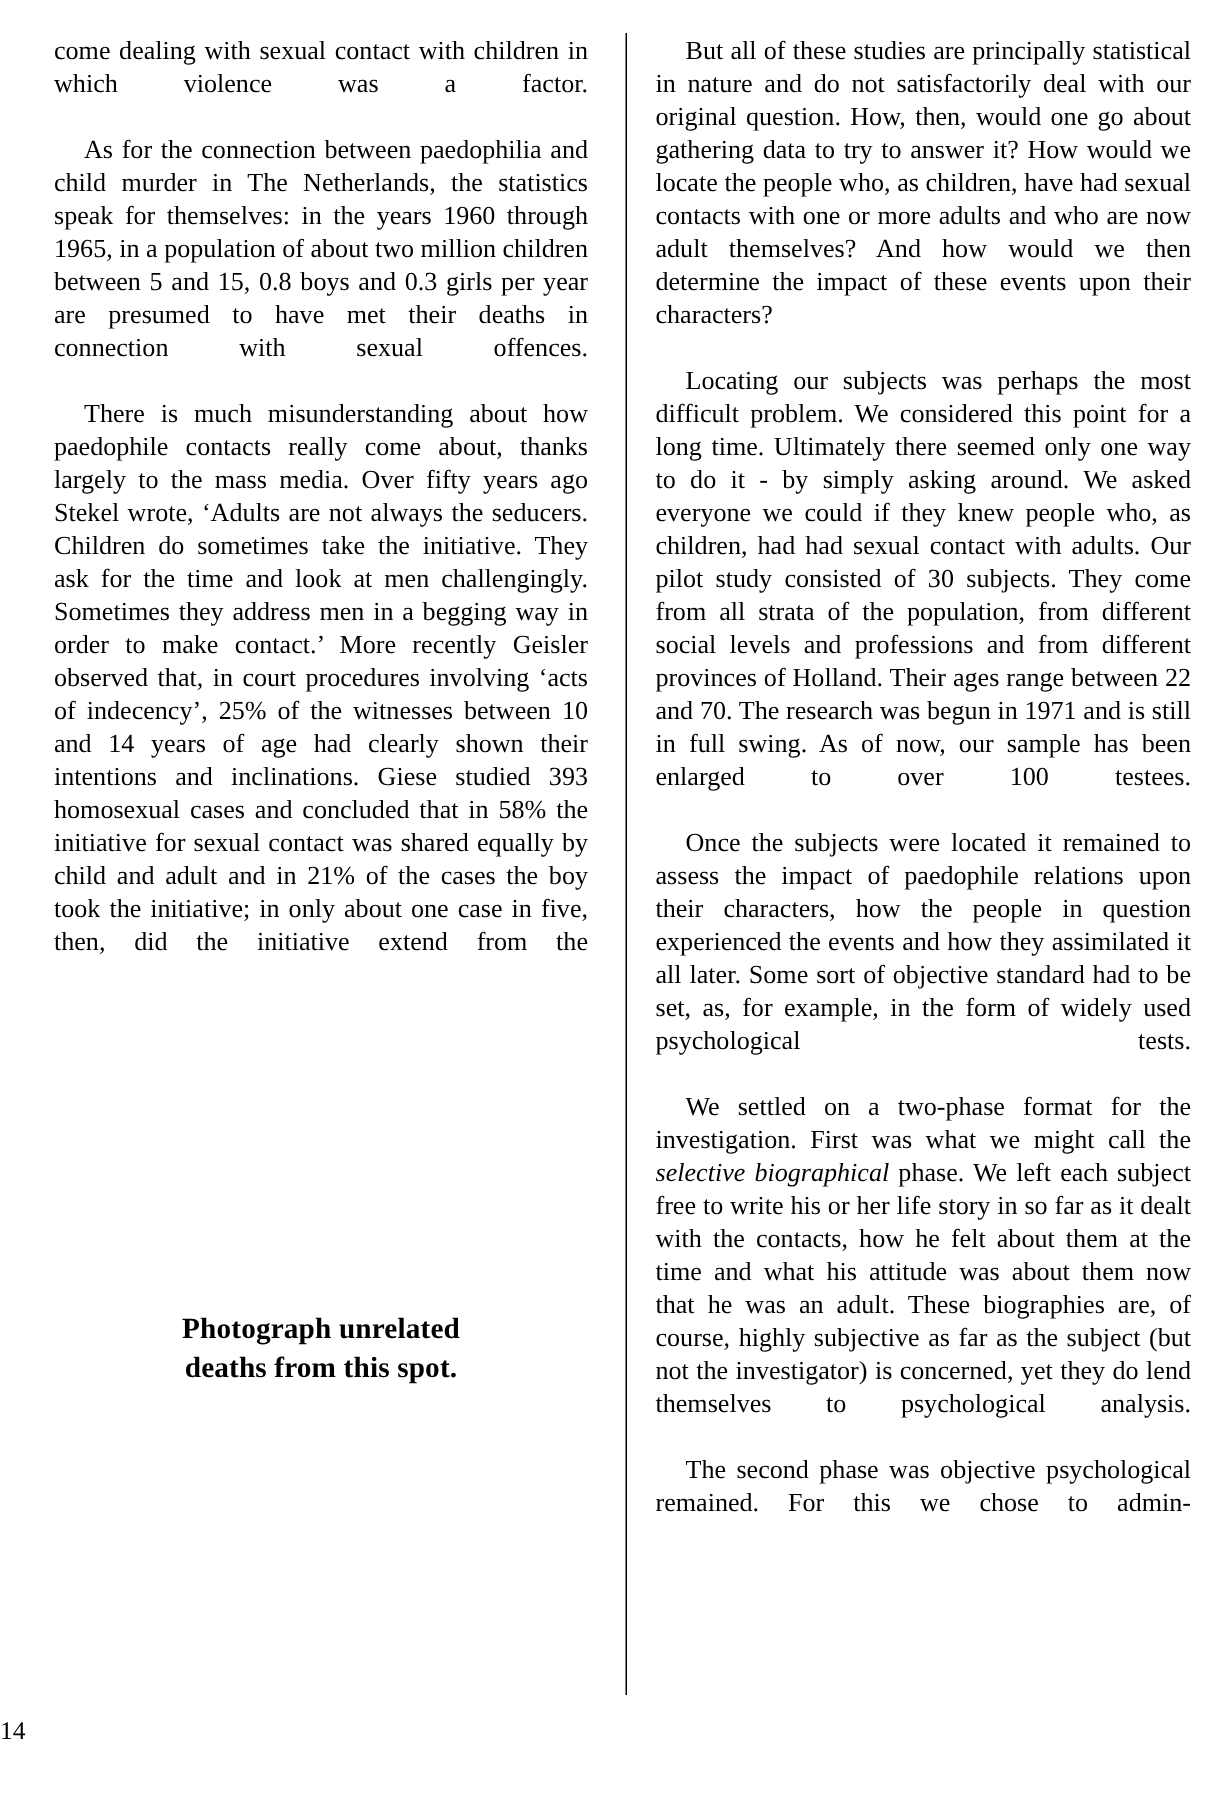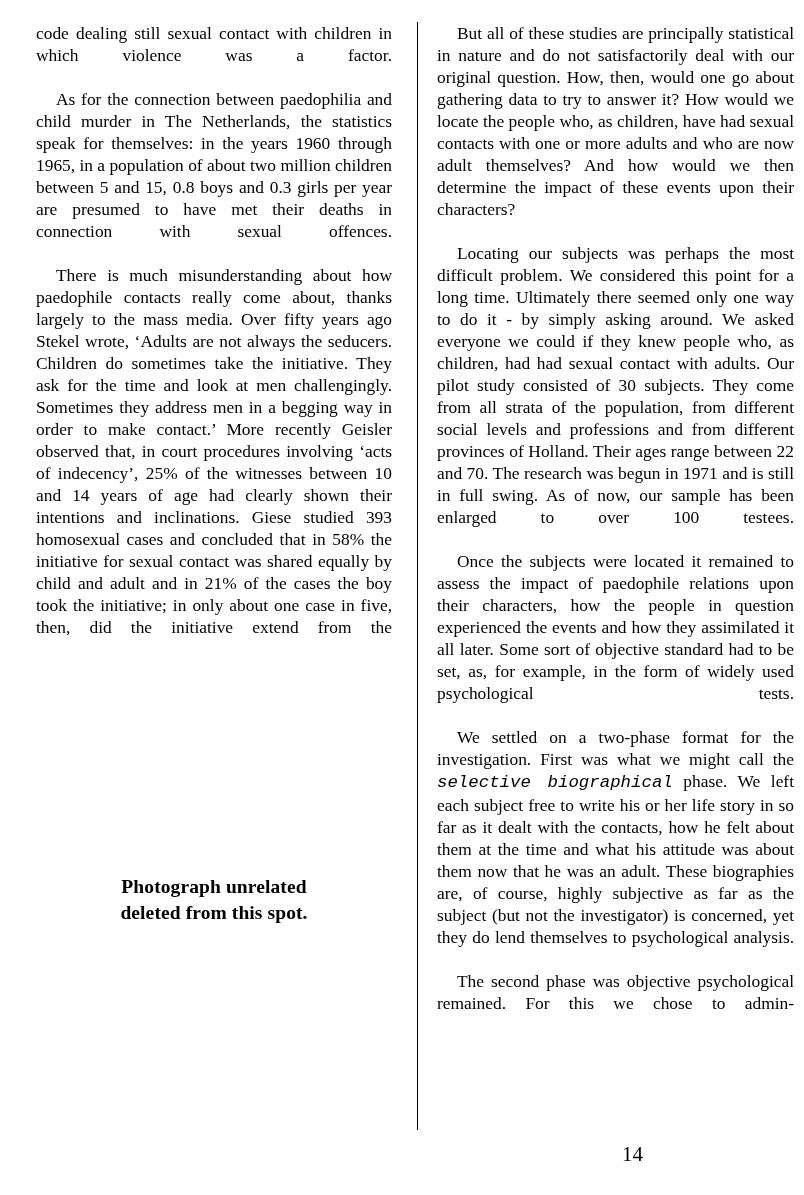--- a/index.html
+++ b/index.html
@@ -92,57 +92,56 @@
     display: block;
     white-space: nowrap;
   }
 
   
   .folio {
     position: absolute;
     left: 0;
     top: 1144px;
     width: 643px;
-    text-align: right;
-    font-size: 21px;
+    text-align: left;
+    font-size: 17px;
     line-height: 20px;
   }
 
   .em {
     font-style: italic;
-    font-family: Liberation Mono, monospace;
   }
 </style>
 </head>
 <body>
 
 <div class="page">
 
   <div class="column-rule"></div>
 
   <div class="columns">
 
     <div class="column column-left">
-      <p class="body-para">code dealing still sexual contact with children in which violence was a factor.</p>
+      <p class="body-para">come dealing with sexual contact with children in which violence was a factor.</p>
       <p class="body-para indent">As for the connection between paedophilia and child murder in The Netherlands, the statistics speak for themselves: in the years 1960 through 1965, in a population of about two million children between 5 and 15, 0.8 boys and 0.3 girls per year are presumed to have met their deaths in connection with sexual offences.</p>
       <p class="body-para indent">There is much misunderstanding about how paedophile contacts really come about, thanks largely to the mass media. Over fifty years ago Stekel wrote, ‘Adults are not always the seducers. Children do sometimes take the initiative. They ask for the time and look at men challengingly. Sometimes they address men in a begging way in order to make contact.’ More recently Geisler observed that, in court procedures involving ‘acts of indecency’, 25% of the witnesses between 10 and 14 years of age had clearly shown their intentions and inclinations. Giese studied 393 homosexual cases and concluded that in 58% the initiative for sexual contact was shared equally by child and adult and in 21% of the cases the boy took the initiative; in only about one case in five, then, did the initiative extend from the</p>
     </div>
 
     <div class="column column-right">
       <p class="body-para indent">But all of these studies are principally statistical in nature and do not satisfactorily deal with our original question. How, then, would one go about gathering data to try to answer it? How would we locate the people who, as children, have had sexual contacts with one or more adults and who are now adult themselves? And how would we then determine the impact of these events upon their characters?</p>
       <p class="body-para indent">Locating our subjects was perhaps the most difficult problem. We considered this point for a long time. Ultimately there seemed only one way to do it - by simply asking around. We asked everyone we could if they knew people who, as children, had had sexual contact with adults. Our pilot study consisted of 30 subjects. They come from all strata of the population, from different social levels and professions and from different provinces of Holland. Their ages range between 22 and 70. The research was begun in 1971 and is still in full swing. As of now, our sample has been enlarged to over 100 testees.</p>
       <p class="body-para indent">Once the subjects were located it remained to assess the impact of paedophile relations upon their characters, how the people in question experienced the events and how they assimilated it all later. Some sort of objective standard had to be set, as, for example, in the form of widely used psychological tests.</p>
       <p class="body-para indent">
         <span>We settled on a two-phase format for the investigation. First was what we might call the </span><span class="em">selective biographical</span><span> phase. We left each subject free to write his or her life story in so far as it dealt with the contacts, how he felt about them at the time and what his attitude was about them now that he was an adult. These biographies are, of course, highly subjective as far as the subject (but not the investigator) is concerned, yet they do lend themselves to psychological analysis.</span>
       </p>
       <p class="body-para indent">The second phase was objective psychological remained. For this we chose to admin-</p>
     </div>
 
   </div>
 
   <div class="photo-notice">
     <span class="nline">Photograph unrelated</span>
-    <span class="nline">deleted from this spot.</span>
+    <span class="nline">deaths from this spot.</span>
   </div>
 
   <div class="folio">14</div>
 
 </div>
 
 </body></html>

